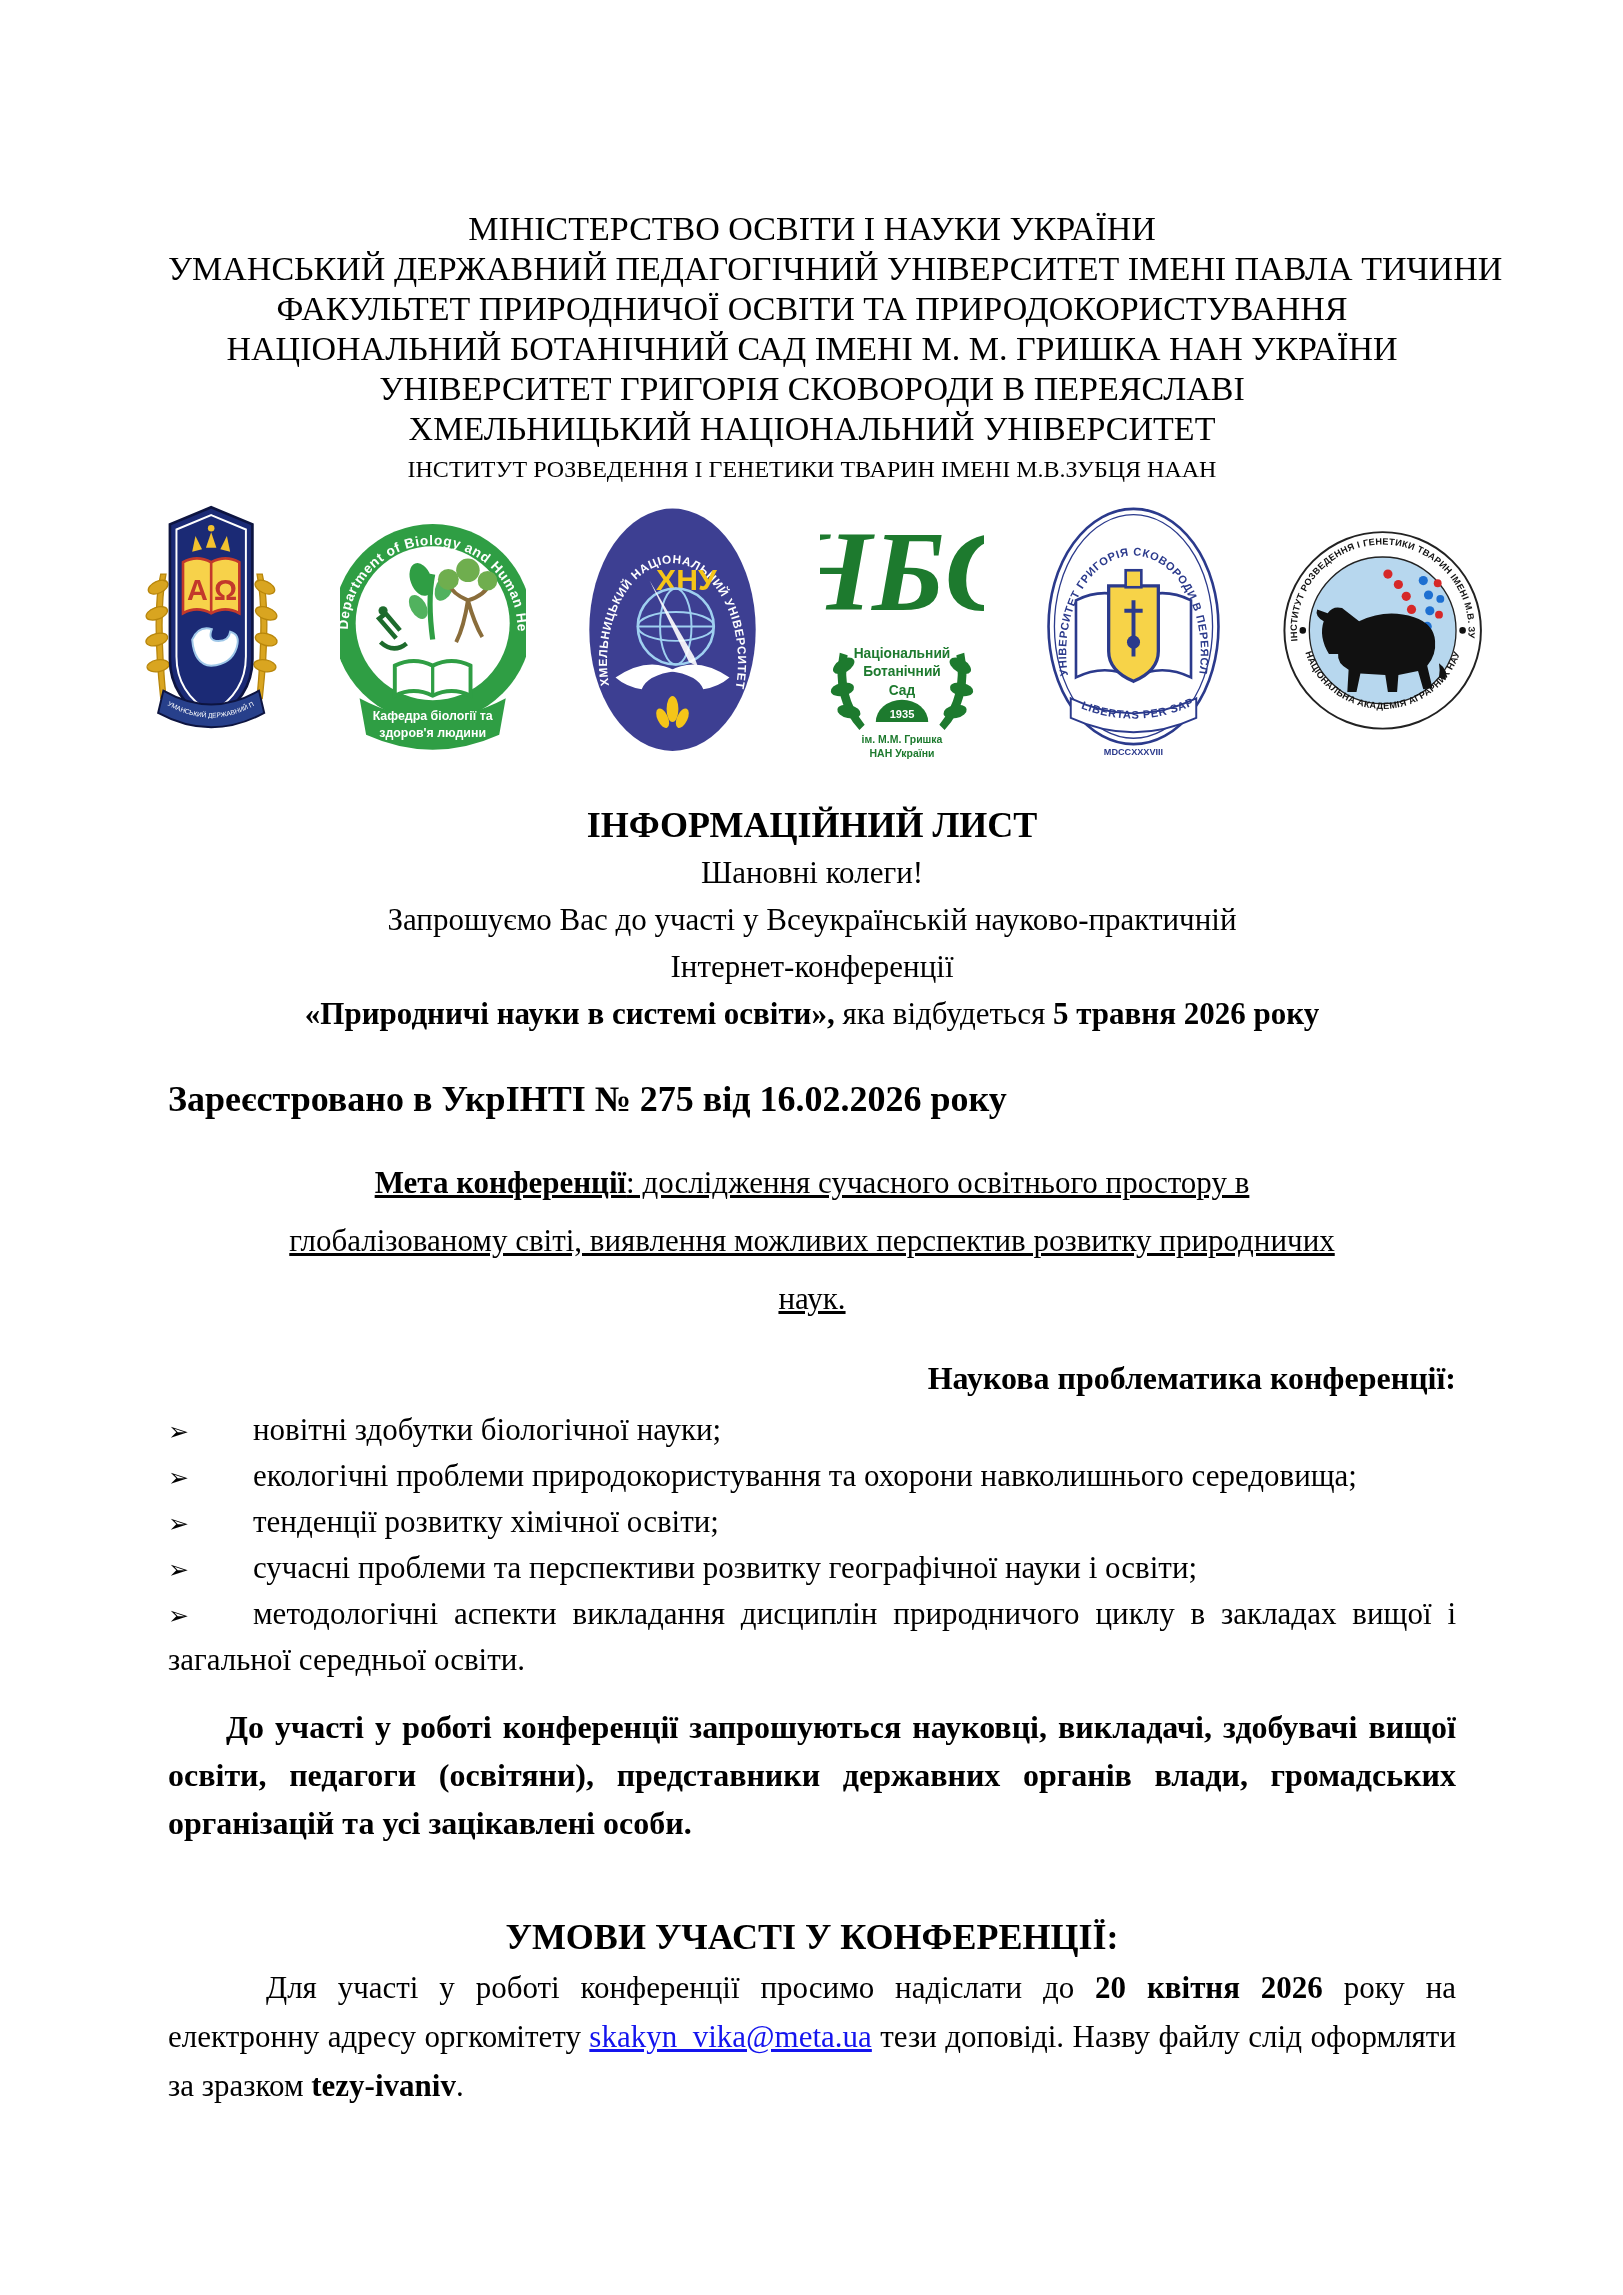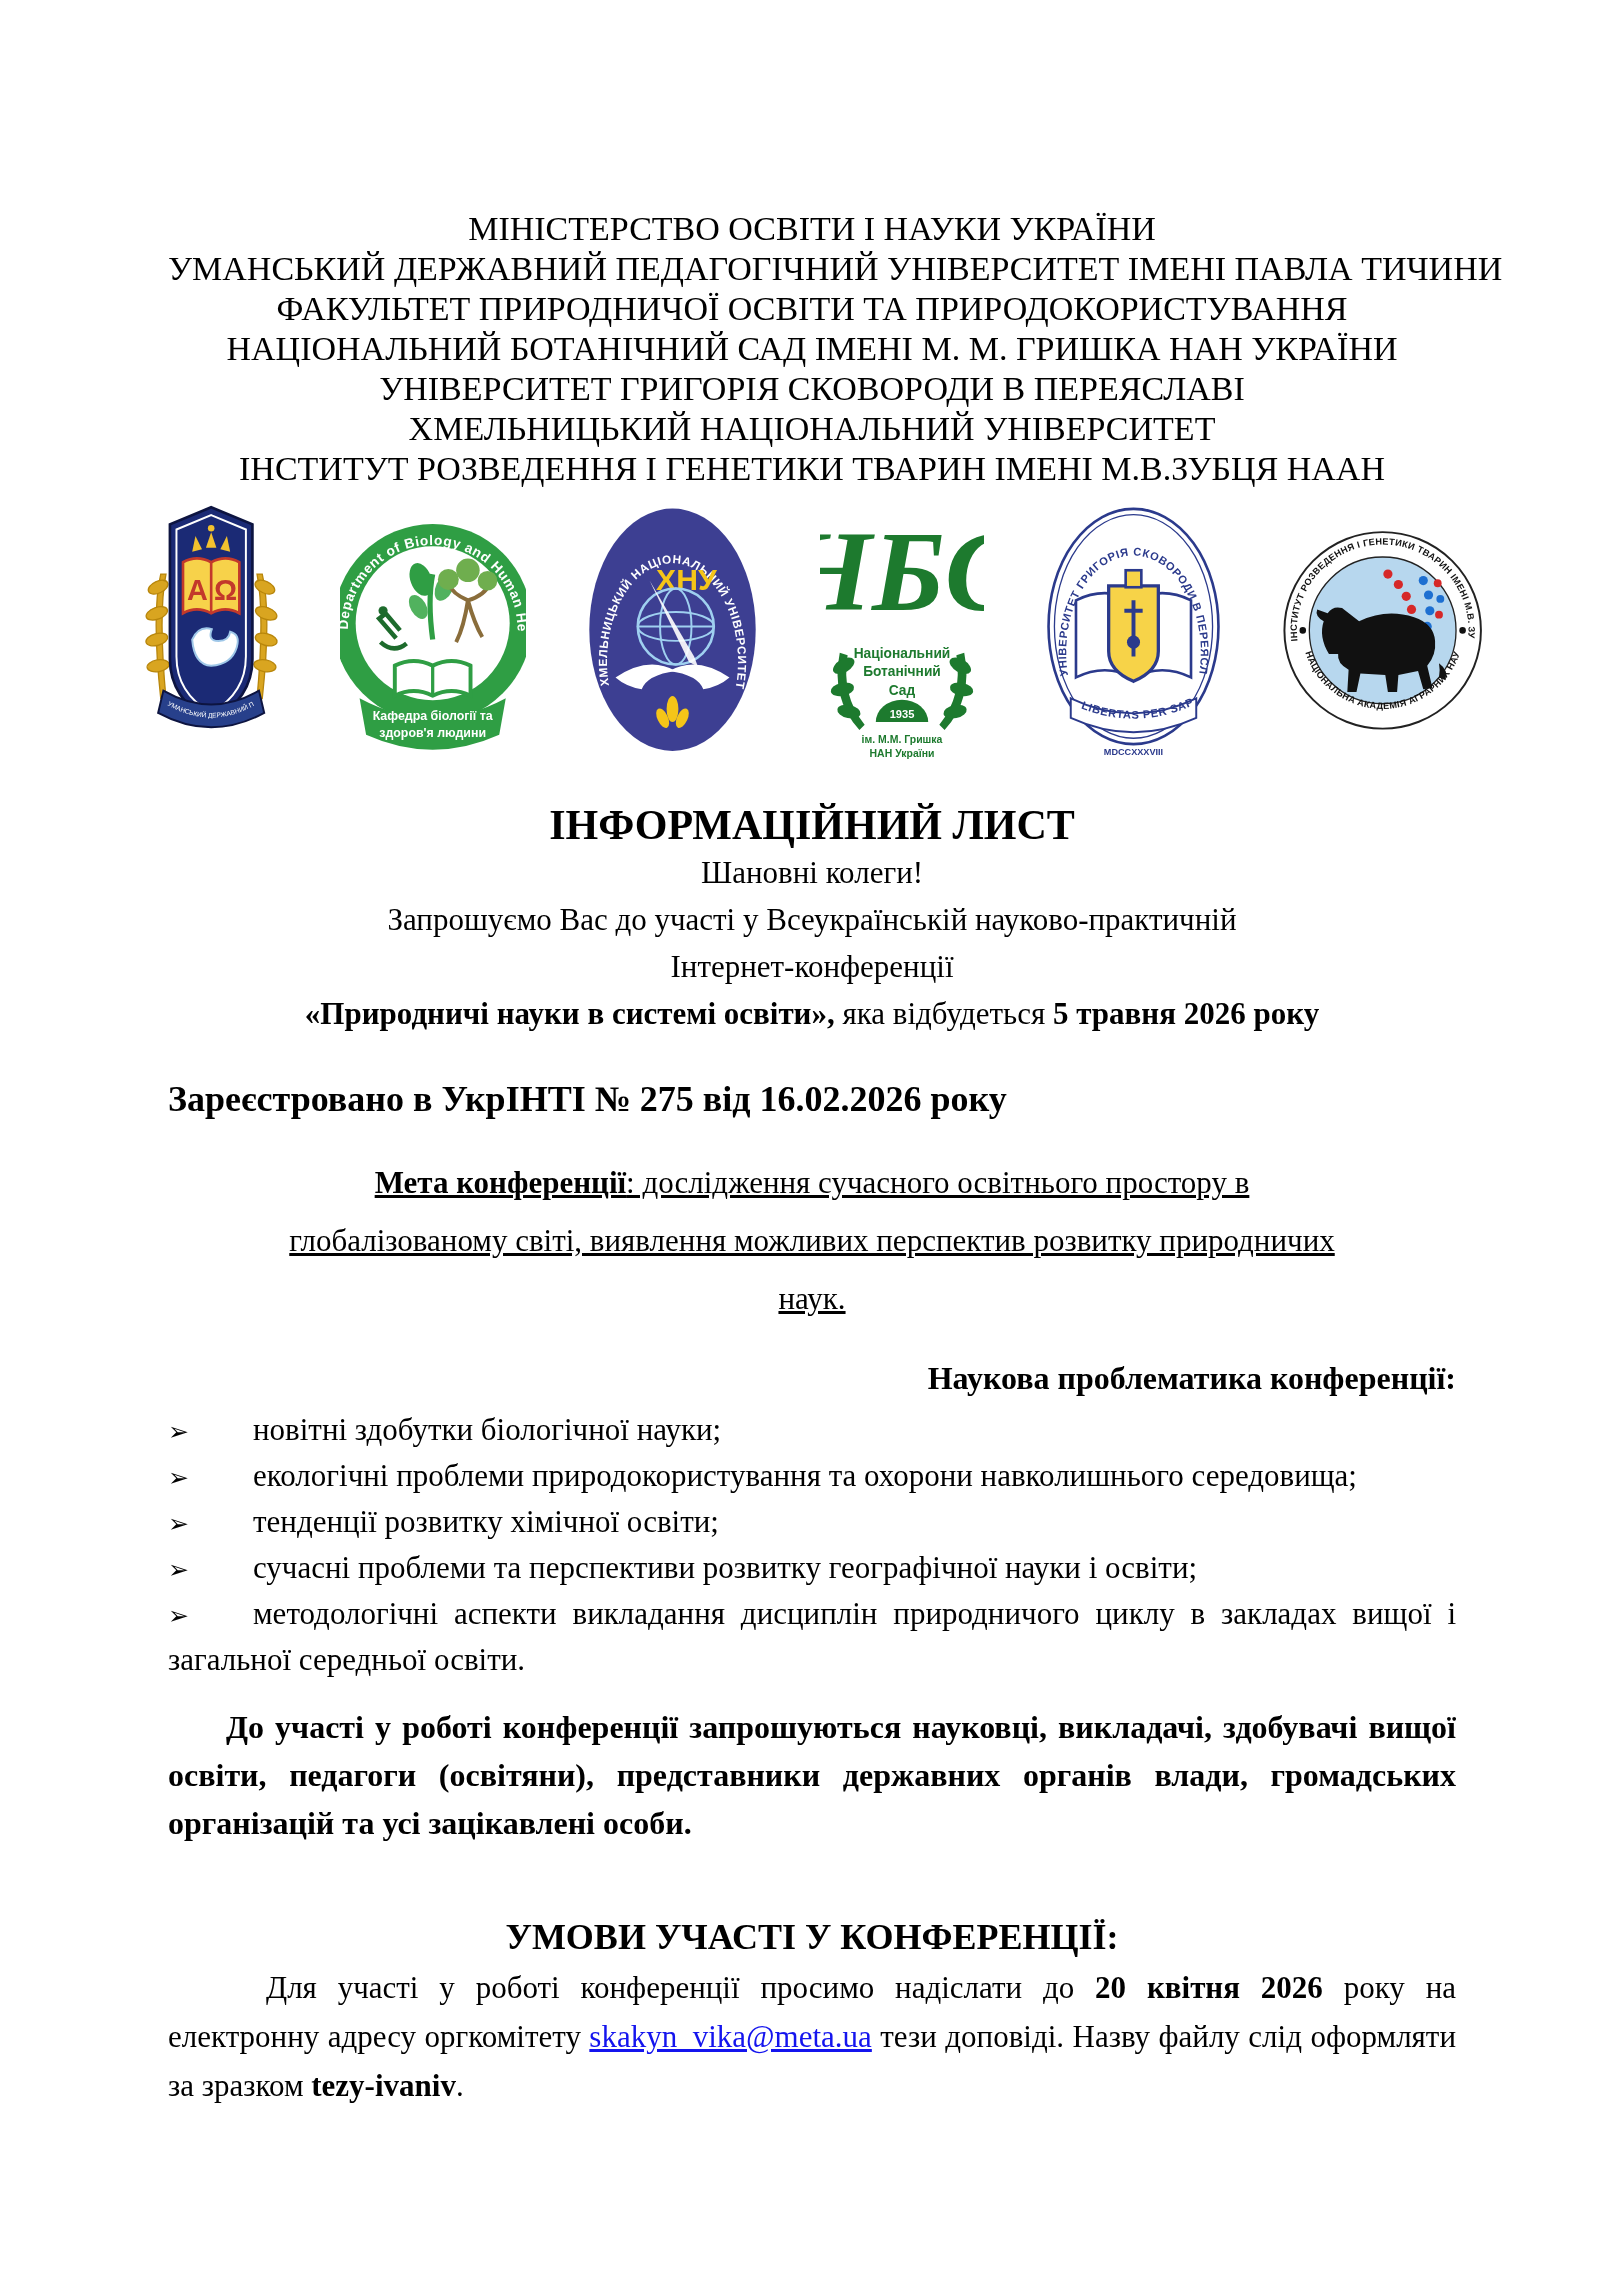--- a/index.html
+++ b/index.html
@@ -8,28 +8,28 @@
     width:1624px;height:2295px;
     background:#ffffff;
     font-family:"Liberation Serif", serif;
     color:#000;
     overflow:hidden;
   }
   .content{padding:209px 168px 0 168px;}
 
   
   .hline{font-size:34px;line-height:40px;text-align:center;white-space:nowrap;}
-  .hline.small{font-size:34px;}
+  .hline.small{font-size:24px;}
 
   
   .logos{display:flex;justify-content:space-between;align-items:center;margin:14.4px -27.5px 0 -27.5px;height:262px;}
   .logo{flex:0 0 auto;}
 
   
-  .doc-title{margin-top:36px;font-size:42px;font-weight:bold;line-height:48px;text-align:center;}
+  .doc-title{margin-top:36px;font-size:36px;font-weight:bold;line-height:48px;text-align:center;}
   .intro-line{font-size:31px;line-height:47px;text-align:center;}
 
   .registered{margin-top:36px;font-size:36px;font-weight:bold;line-height:52px;text-align:left;}
 
   .meta-line{font-size:31px;line-height:58px;text-align:center;}
   .meta-block{margin-top:29px;text-decoration:underline;}
 
   .problems-title{margin-top:26px;font-size:32px;font-weight:bold;line-height:48px;text-align:right;}
 
   .bullets{margin-top:5.2px;font-size:31px;line-height:44px;}

